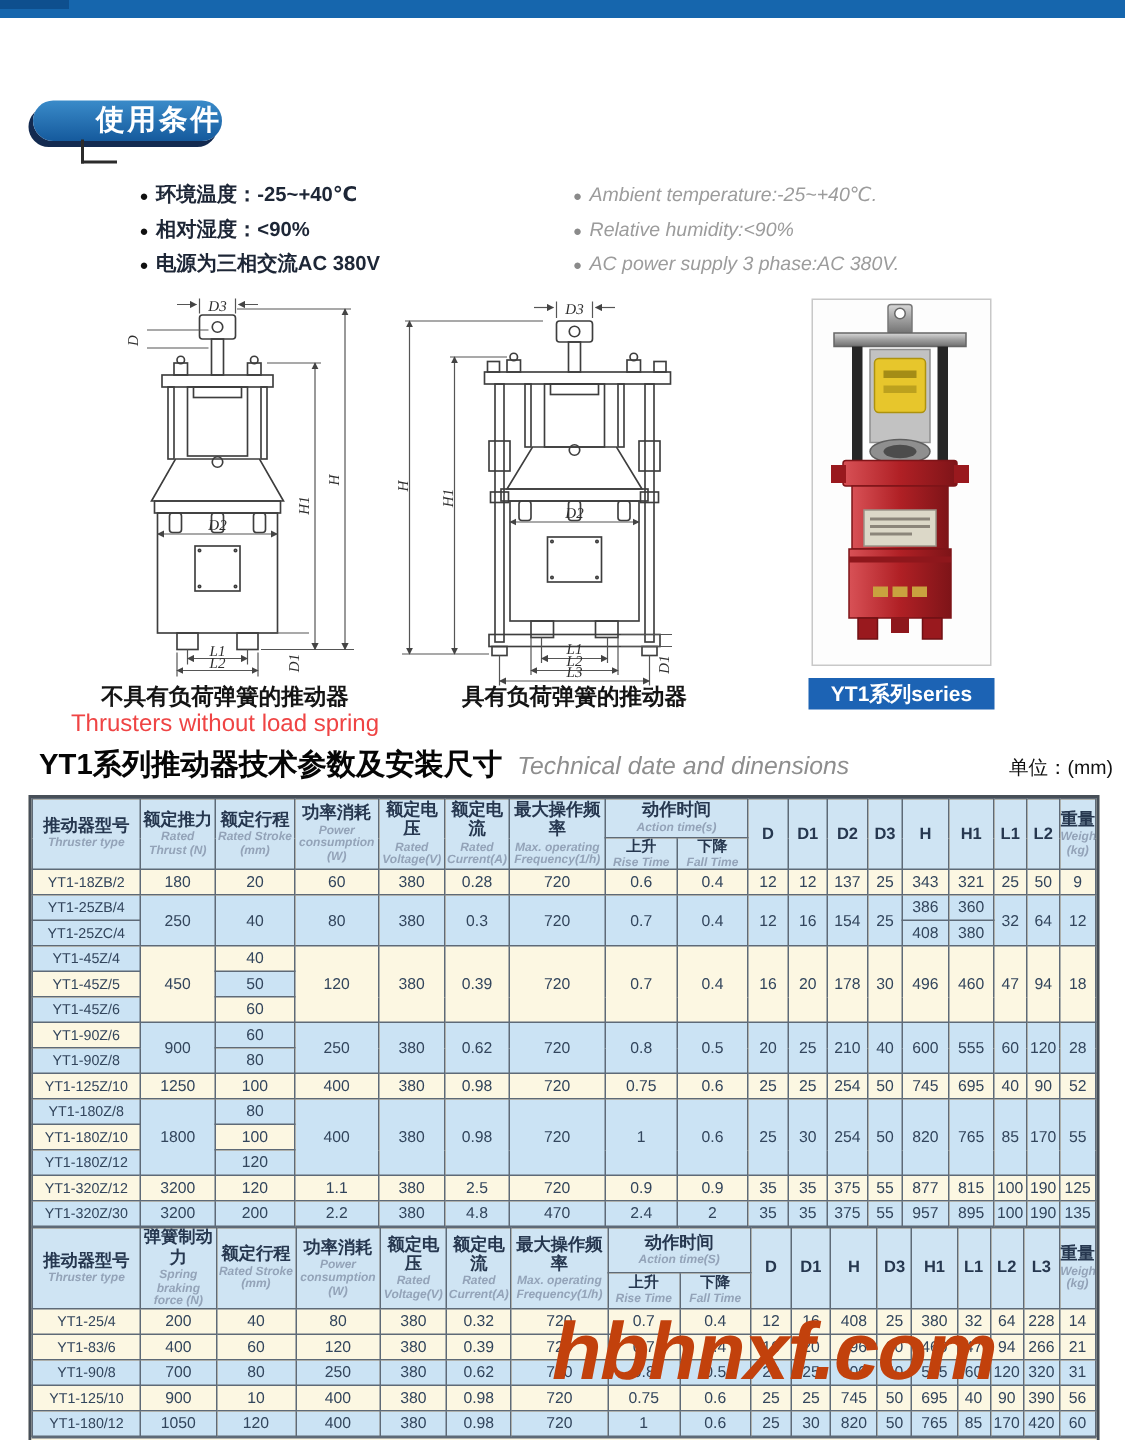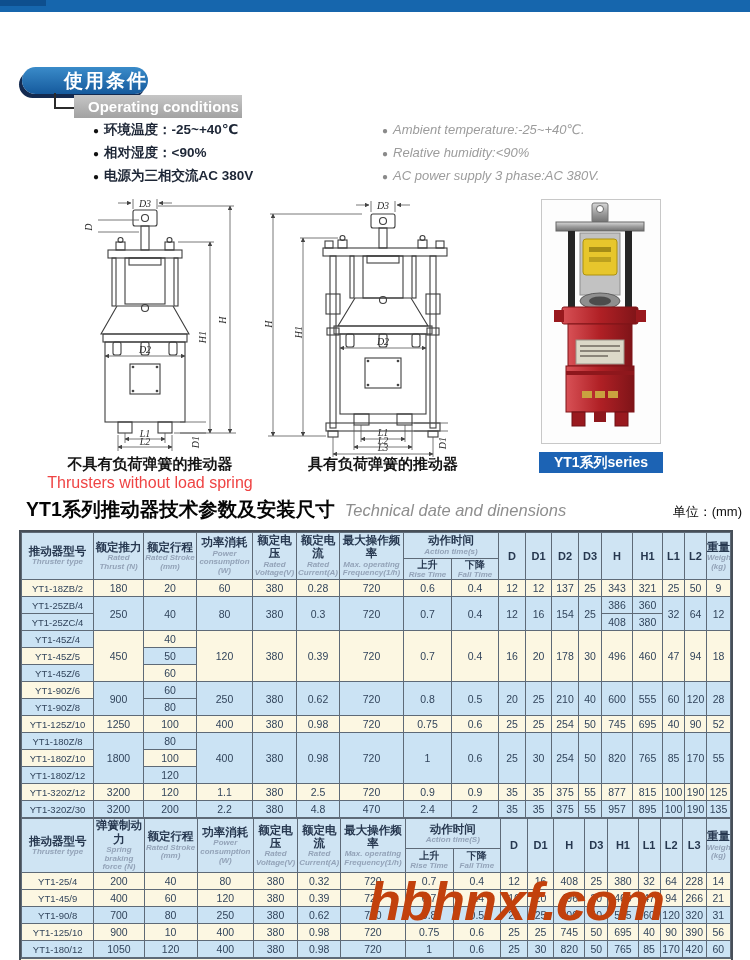--- a/index.html
+++ b/index.html
@@ -63,23 +63,20 @@
 
 <div class="page">
 
   <div class="abs topbar"></div>
   <div class="abs topbar-accent"></div>
 
   <div class="abs pill">
     <span>使用条件</span>
   </div>
   <div class="abs conn"></div>
-  <div class="abs graybox">
-    <span>Operating conditions</span>
-  </div>
 
   <div class="abs blt blt-cn" style="left:93px;top:121px;">
     <span class="dot">●</span>
     <span>环境温度：-25~+40℃</span>
     </div>
   <div class="abs blt blt-cn" style="left:93px;top:144px;">
     <span class="dot">●</span>
     <span>相对湿度：&lt;90%</span>
     </div>
   <div class="abs blt blt-cn" style="left:93px;top:167px;">
@@ -697,21 +694,21 @@
             <td class="bg-i">16</td>
             <td class="bg-i">408</td>
             <td class="bg-i">25</td>
             <td class="bg-i">380</td>
             <td class="bg-i">32</td>
             <td class="bg-i">64</td>
             <td class="bg-i">228</td>
             <td class="bg-i">14</td>
           </tr>
           <tr>
-            <td class="bg-i">YT1-45/9</td>
+            <td class="bg-i">YT1-83/6</td>
             <td class="bg-i">400</td>
             <td class="bg-i">60</td>
             <td class="bg-i">120</td>
             <td class="bg-i">380</td>
             <td class="bg-i">0.39</td>
             <td class="bg-i">720</td>
             <td class="bg-i">0.7</td>
             <td class="bg-i">0.4</td>
             <td class="bg-i">16</td>
             <td class="bg-i">20</td>

